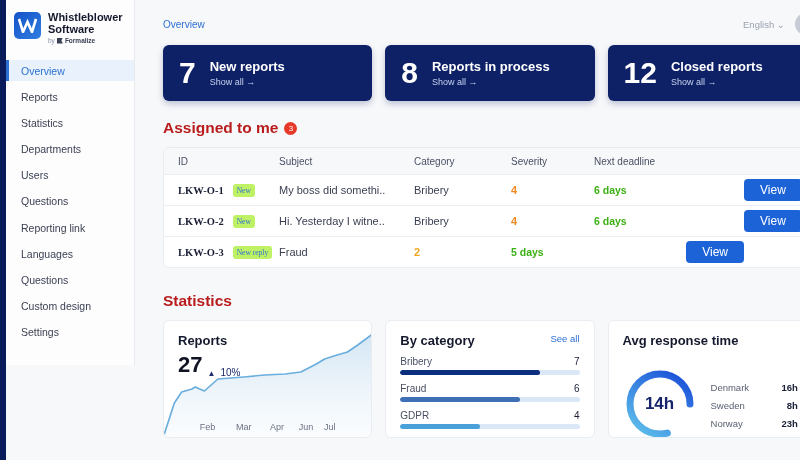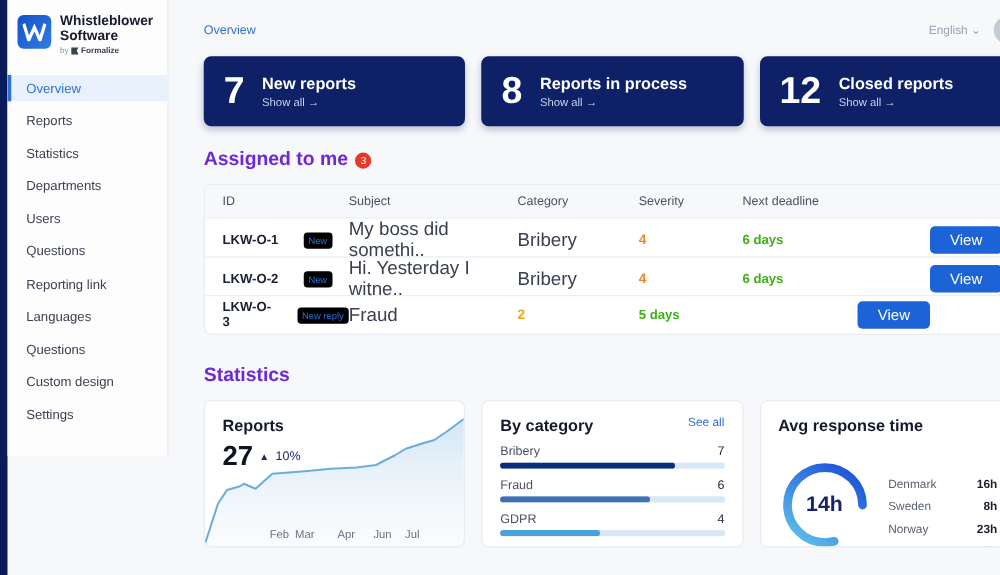--- a/index.html
+++ b/index.html
@@ -31,44 +31,44 @@
 
   
   .cards-row { display:flex; gap:13px; margin-top:9px; }
   .sum-card { flex:1; height:56px; background:#0e2167; border-radius:6px; box-shadow:0 3px 6px rgba(13,30,102,.25); display:flex; align-items:center; padding:0 16px; gap:14px; color:#fff; }
   .sum-count { font-size:30px; font-weight:bold; line-height:30px; }
   .sum-title { font-size:13px; font-weight:bold; }
   .sum-link { font-size:9px; color:#c7d2ee; margin-top:3px; cursor:pointer; }
 
   
   .section-head { display:flex; align-items:center; gap:6px; margin-top:18px; }
-  .section-title { font-size:15.5px; font-weight:bold; color:#6d28d9; }
+  .section-title { font-size:15.5px; font-weight:bold; color:#b91c1c; }
   .red-badge { width:13px; height:13px; border-radius:50%; background:#e63928; color:#fff; font-size:8px; display:flex; align-items:center; justify-content:center; }
 
   .table-card { margin-top:10px; background:#fff; border:1px solid #e9ecf1; border-radius:6px; overflow:hidden; }
   .t-row { display:grid; grid-template-columns:101px 135px 97px 83px 150px 1fr; align-items:center; padding:0 14px; }
   .t-head { background:#f7f8fa; height:26px; font-size:10px; color:#4a5064; }
   .t-body-row { height:31px; border-top:1px solid #eceef2; }
-  .cell-id { display:flex; align-items:center; gap:20px; }
+  .cell-id { display:flex; align-items:center; gap:9px;font-family:Liberation Serif, serif; }
   .id-text { font-size:10.5px; font-weight:bold; color:#1a1f36; }
-  .id-badge { background:#000000; color:#2d6fd2; font-size:7.5px; border-radius:3px; padding:2px 4px; white-space:nowrap; }
-  .cell-txt { font-size:15px; color:#3a3f51; }
+  .id-badge { background:#bef264; color:#2d6fd2; font-size:7.5px; border-radius:3px; padding:2px 4px; white-space:nowrap; }
+  .cell-txt { font-size:11px; color:#3a3f51; }
   .sev { font-size:11px; font-weight:bold; }
   .sev-orange { color:#ee8822; }
   .sev-yellow { color:#f0a51f; }
   .deadline { font-size:10.5px; font-weight:bold; color:#3db014; }
   .view-btn { justify-self:end; background:#1b63d6; color:#fff; border:none; border-radius:4px; font-size:12px; padding:4px 16px; cursor:pointer; font-family:inherit; }
 
   
   .stats-head { margin-top:24px; }
   .stat-row { display:flex; gap:13px; margin-top:10px; }
   .stat-card { flex:1; height:118px; background:#fff; border:1px solid #e9ecf1; border-radius:6px; position:relative; overflow:hidden; }
   .stat-card-inner { padding:12px 14px 0 14px; position:relative; z-index:2; }
   .stat-title { font-size:13px; font-weight:bold; color:#15192d; }
-  .reports-val-row { display:flex; align-items:center; gap:5px; margin-top:4px; }
+  .reports-val-row { display:flex; align-items:flex-end; gap:5px; margin-top:4px; }
   .reports-val { font-size:22px; font-weight:bold; color:#101321; }
   .delta { font-size:10px; font-weight:normal; color:#1b2a6b; }
   .tri { font-size:8px; color:#1b2a6b; }
   .spark-wrap { position:absolute; left:0; right:0; bottom:0; height:108px; z-index:1; }
   .spark-wrap svg { width:100%; height:100%; display:block; }
   .x-labels { position:absolute; left:0; right:0; bottom:5px; height:10px; z-index:3; }
   .x-label { position:absolute; transform:translateX(-50%); font-size:9px; color:#6a7184; }
 
   .cat-head { display:flex; justify-content:space-between; align-items:flex-start; }
   .see-all { font-size:9.5px; color:#2d6fd2; cursor:pointer; }
@@ -238,21 +238,21 @@
             <linearGradient id="areaGrad" x1="0" y1="0" x2="0" y2="1">
               <stop offset="0%" stop-color="#cfe3f3" stop-opacity="0.9"></stop>
               <stop offset="100%" stop-color="#f3f8fc" stop-opacity="0.4"></stop>
             </linearGradient>
           </defs>
           <path fill="url(#areaGrad)" stroke="none" d="M0 106 L 10 74 L 17 63 L 27 60 L 30 58 L 39 62 L 52 50 L 77 48 L 97 46 L 117 45 L 132 43 L 147 35 L 155 30 L 167 26 L 177 23 L 187 16 L 200 6 L 200 108 L 0 108 Z"></path>
           <polyline fill="none" stroke="#6aaede" stroke-width="1.6" stroke-linejoin="round" points="0,106 10,74 17,63 27,60 30,58 39,62 52,50 77,48 97,46 117,45 132,43 147,35 155,30 167,26 177,23 187,16 200,6"></polyline>
         </svg>
       </div>
       <div class="x-labels">
-        <span class="x-label" style="left: 21%; margin-left: 16px;">Feb</span>
+        <span class="x-label" style="left: 21%;">Feb</span>
         <span class="x-label" style="left: 38.5%;">Mar</span>
         <span class="x-label" style="left: 54.5%;">Apr</span>
         <span class="x-label" style="left: 68.5%;">Jun</span>
         <span class="x-label" style="left: 80%;">Jul</span>
         <span class="x-label" style="left: 92.5%; margin-top: 40px;">Aug</span>
       </div>
     </article>
 
     <article class="stat-card">
       <div class="stat-card-inner">

